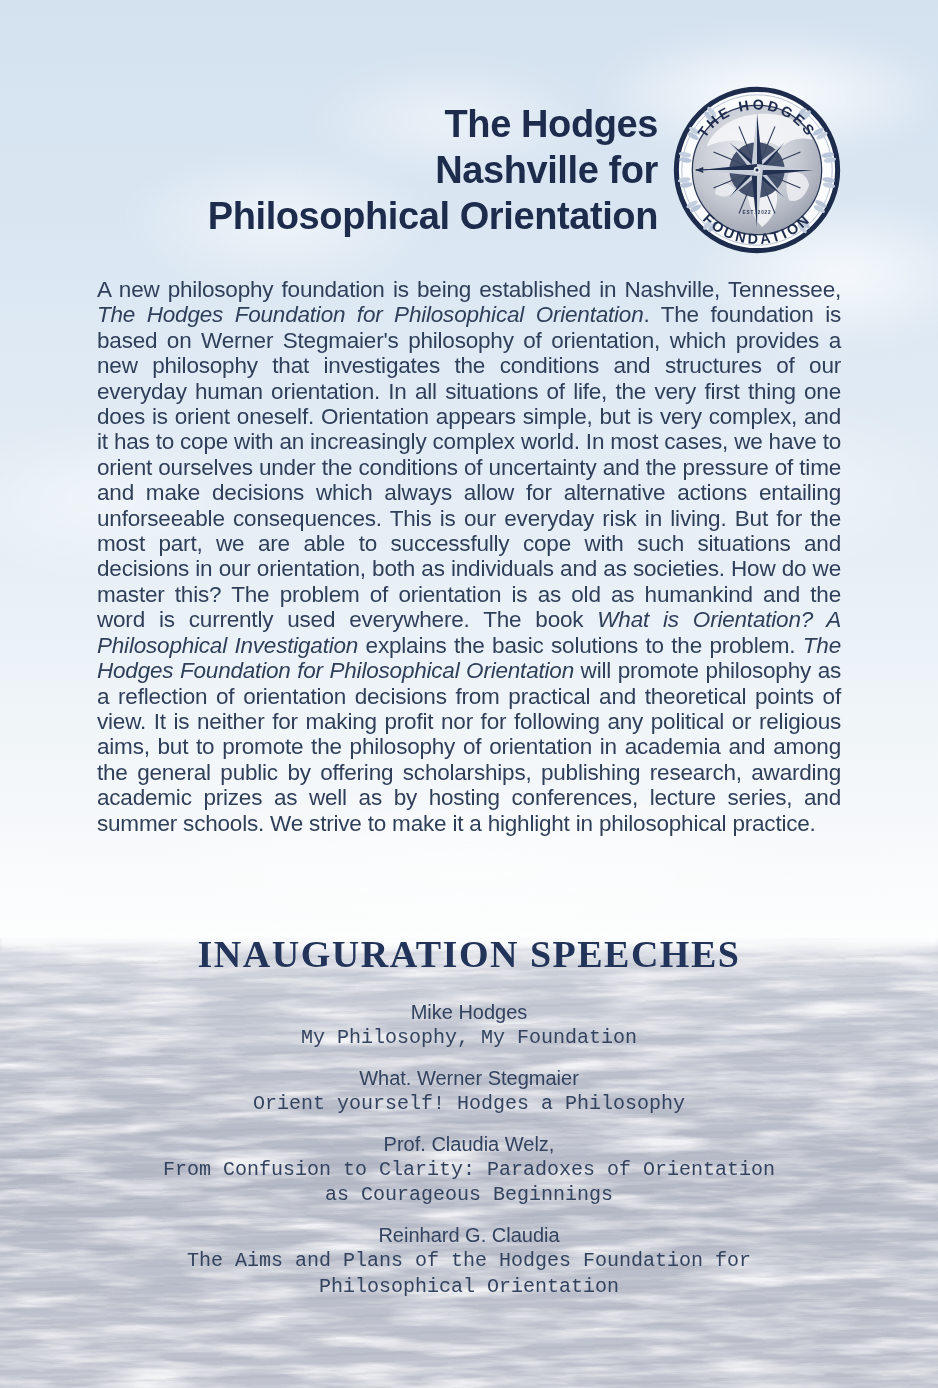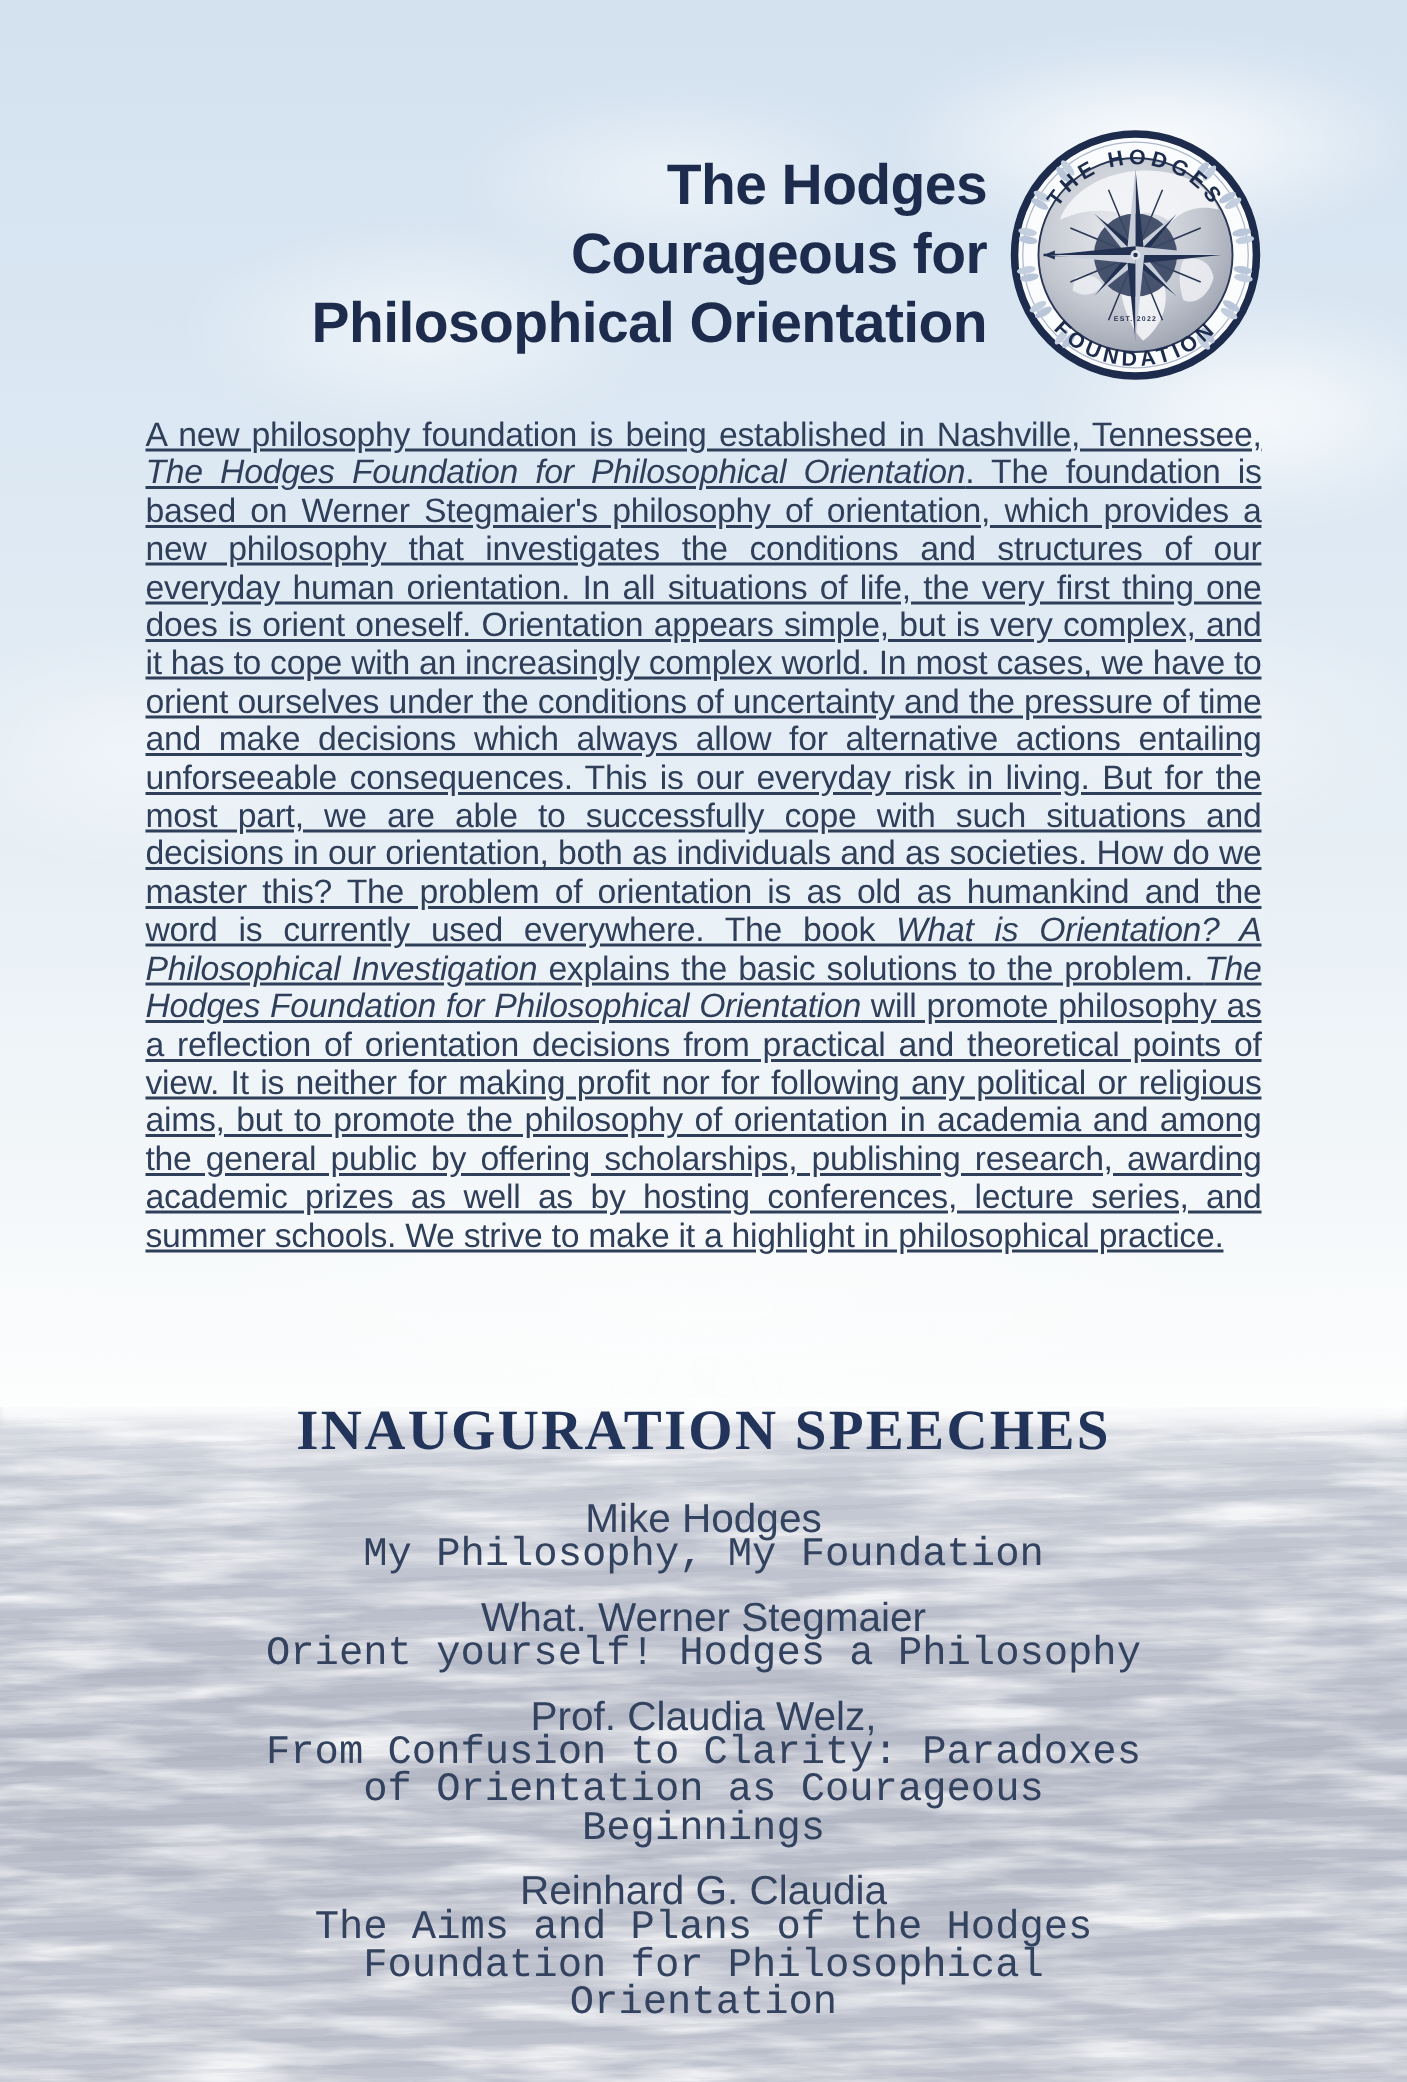--- a/index.html
+++ b/index.html
@@ -46,34 +46,34 @@
     text-align:right;font-weight:bold;font-size:38px;line-height:46px;
     letter-spacing:-0.4px;color:#1d2b4d;white-space:nowrap;
   }
   .logo{width:168px;height:168px;flex:0 0 auto;}
   .logo svg{display:block;width:168px;height:168px;}
   .logo text{font-family:"Liberation Sans",sans-serif;}
   
   .intro{
     position:absolute;top:277px;left:97px;width:744px;
     font-size:22.5px;line-height:25.4px;letter-spacing:-0.2px;
-    color:#2f3e59;text-align:justify;margin:0;text-decoration:underline;
+    color:#2f3e59;text-align:justify;margin:0;
   }
   .intro em{font-style:italic;}
   
   .speeches-heading{
     position:absolute;top:932px;left:0;width:938px;text-align:center;
     font-family:"Liberation Serif",serif;font-weight:bold;font-size:38px;
     letter-spacing:1.5px;color:#22345a;margin:0;
   }
   .speeches-list{
     position:absolute;top:1000px;left:97px;width:744px;
     display:flex;flex-direction:column;gap:15px;align-items:center;
   }
-  .speech-item{text-align:center;color:#33435f;font-size:27px;line-height:25.4px;}
+  .speech-item{text-align:center;color:#33435f;font-size:20px;line-height:25.4px;}
   .speech-item .speaker{display:block;}
   .speech-item .talk-title{display:block;max-width:620px;margin:0 auto;font-family:Liberation Mono, monospace;}
 </style>
 </head>
 <body>
 
 <div id="page">
 
   <div class="sky">
     <div class="cloud c1"></div>
@@ -101,21 +101,21 @@
       <rect width="938" height="450" filter="url(#foamWaves)" opacity="0.8"></rect>
     </svg>
     <div class="ocean-streaks"></div>
   </div>
 
   <div class="horizon-haze"></div>
 
   <div class="header">
     <div class="page-title">
       <div>The Hodges</div>
-      <div>Courageous for</div>
+      <div>Nashville for</div>
       <div>Philosophical Orientation</div>
     </div>
 
     <div class="logo">
       <svg viewBox="0 0 200 200">
         <defs>
           <radialGradient id="globeGrad" cx="42%" cy="36%" r="78%">
             <stop offset="0%" stop-color="#e9ebef"></stop>
             <stop offset="55%" stop-color="#c3c7d0"></stop>
             <stop offset="100%" stop-color="#8d93a3"></stop>

